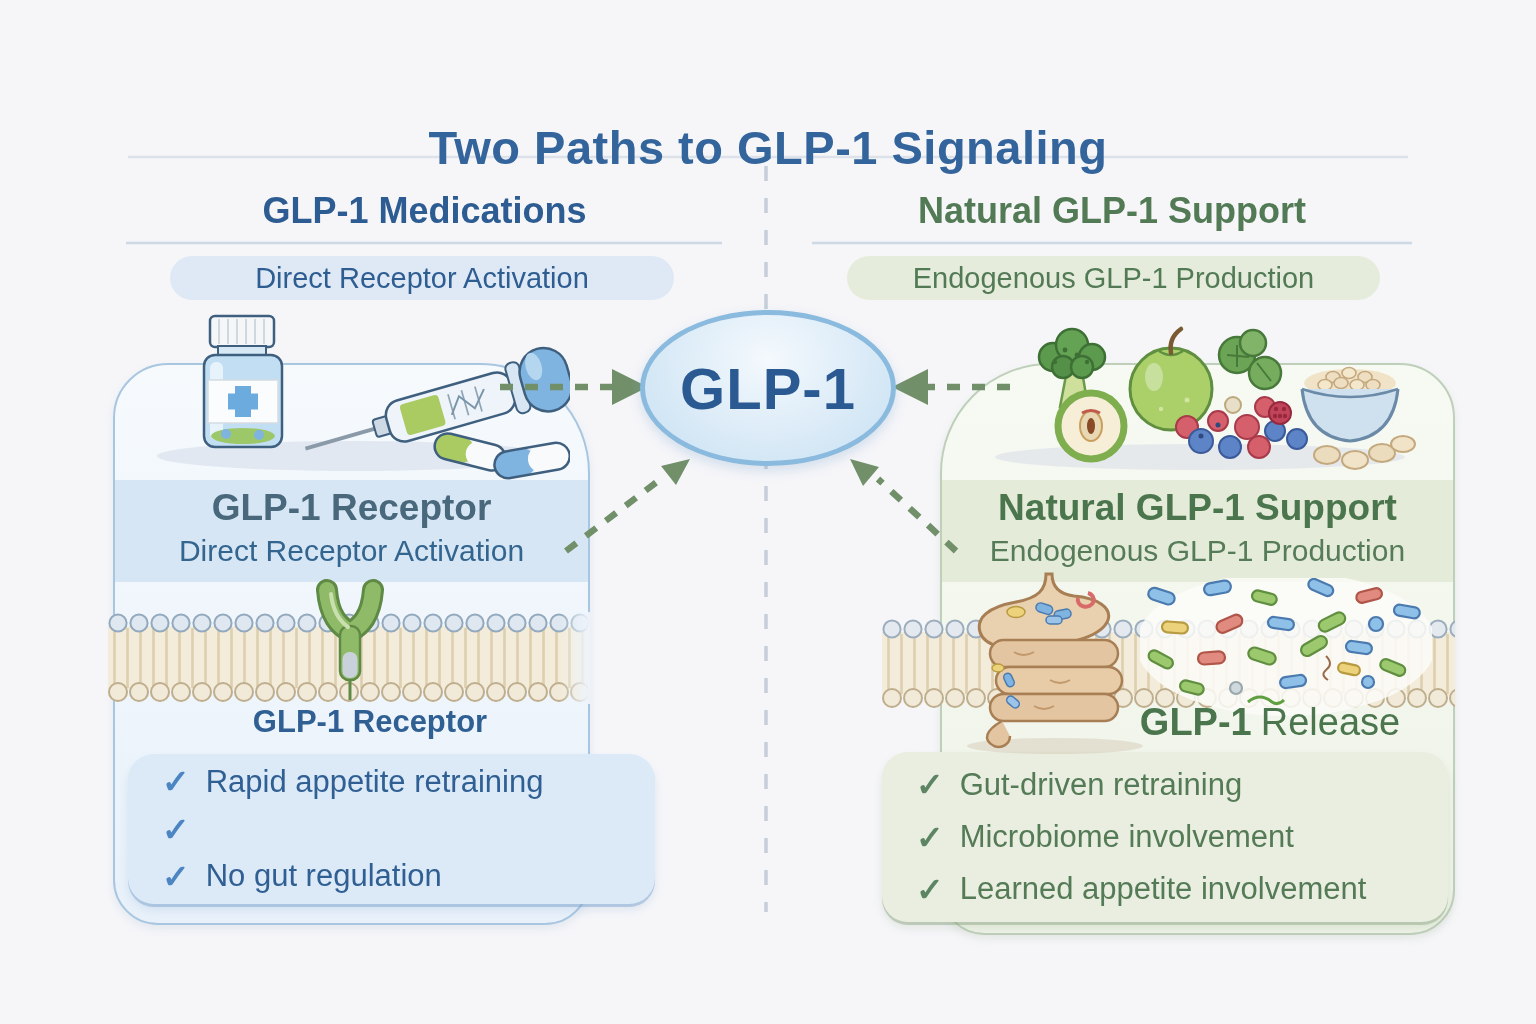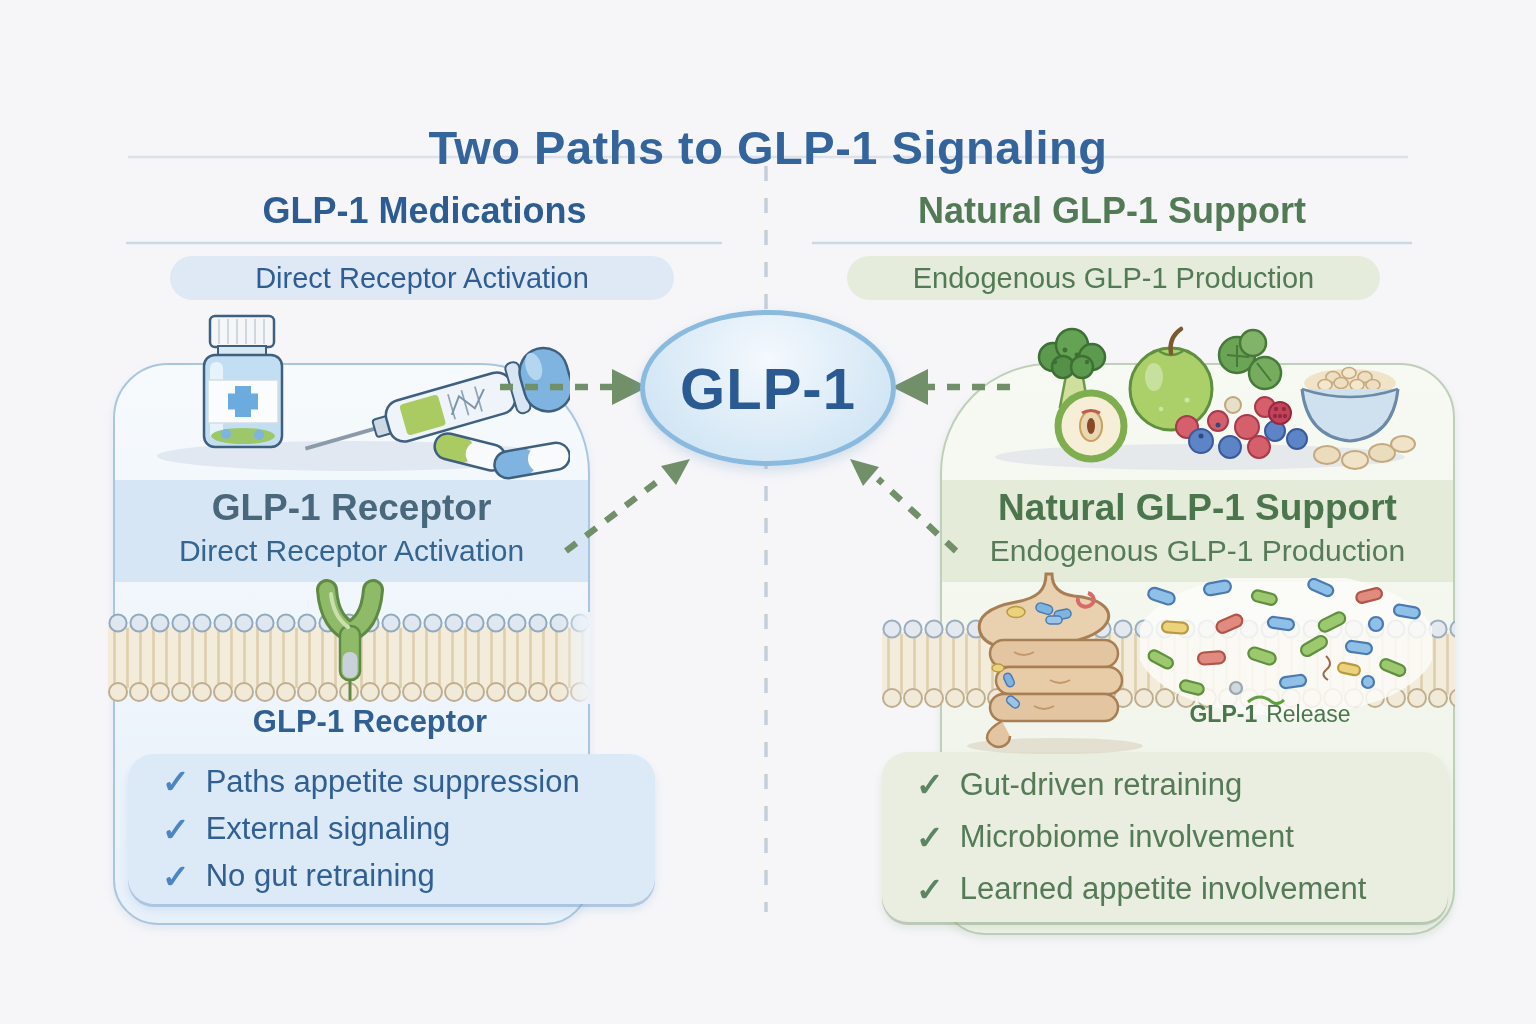--- a/index.html
+++ b/index.html
@@ -34,21 +34,21 @@
   .band .band-title { font-size:37px; font-weight:700; }
   .band.blue .band-title { color:#49687c; }
   .band.green .band-title { color:#4b764d; }
   .band .band-sub { font-size:30px; margin-top:5px; }
   .band.blue .band-sub { color:#33658f; }
   .band.green .band-sub { color:#567b58; }
 
   .mem-label { top:704px; text-align:center; font-size:31px; font-weight:700; color:#2f5f93;
     left:170px; width:400px; }
   .release-label { top:701px; left:1110px; width:320px; text-align:center;
-    font-size:23px; color:#4b764d; }
+    font-size:38px; color:#4b764d; }
   .release-label .strong { font-weight:800; }
   .release-label .rest { font-weight:400; margin-left:9px; }
 
   .checkbox-panel { border-radius:26px; display:flex; flex-direction:column;
     justify-content:space-evenly; padding-left:34px; }
   .checkbox-panel.blue { left:128px; top:754px; width:527px; height:150px; background:#dce9f7;
     box-shadow:0 3px 0 rgba(120,160,205,.45), 0 6px 10px rgba(120,160,205,.2); }
   .checkbox-panel.green { left:882px; top:752px; width:566px; height:170px; background:#e9eee0;
     box-shadow:0 3px 0 rgba(140,165,130,.45), 0 6px 10px rgba(140,165,130,.2); }
   .check-row { display:flex; align-items:center; gap:16px; font-size:31px; }
@@ -122,29 +122,28 @@
     </defs>
     <rect x="0" y="14" width="573" height="64" fill="#f4ecda"></rect>
     <rect x="0" y="14" width="573" height="64" fill="url(#tailsR)"></rect>
     <rect x="0" y="0" width="573" height="24" fill="url(#topR)"></rect>
     <rect x="0" y="68" width="573" height="24" fill="url(#botR)"></rect>
   </svg>
 
   <div class="abs checkbox-panel blue">
     <div class="check-row">
       <span class="chk">✓</span>
-      <span>Paths appetite suppression</span>
-    </div>
-    <div class="check-row">
-      <span class="chk">✓</span>
-      <span>External signaling</span>
-    </div>
-    <div class="check-row">
-      <span class="chk">✓</span>
-      <span>No gut retraining</span>
+      <span>Rapid appetite retraining</span>
+    </div>
+    <div class="check-row">
+      <span class="chk">✓</span>
+    </div>
+    <div class="check-row">
+      <span class="chk">✓</span>
+      <span>No gut regulation</span>
     </div>
   </div>
   <div class="abs checkbox-panel green">
     <div class="check-row">
       <span class="chk">✓</span>
       <span>Gut-driven retraining</span>
     </div>
     <div class="check-row">
       <span class="chk">✓</span>
       <span>Microbiome involvement</span>

